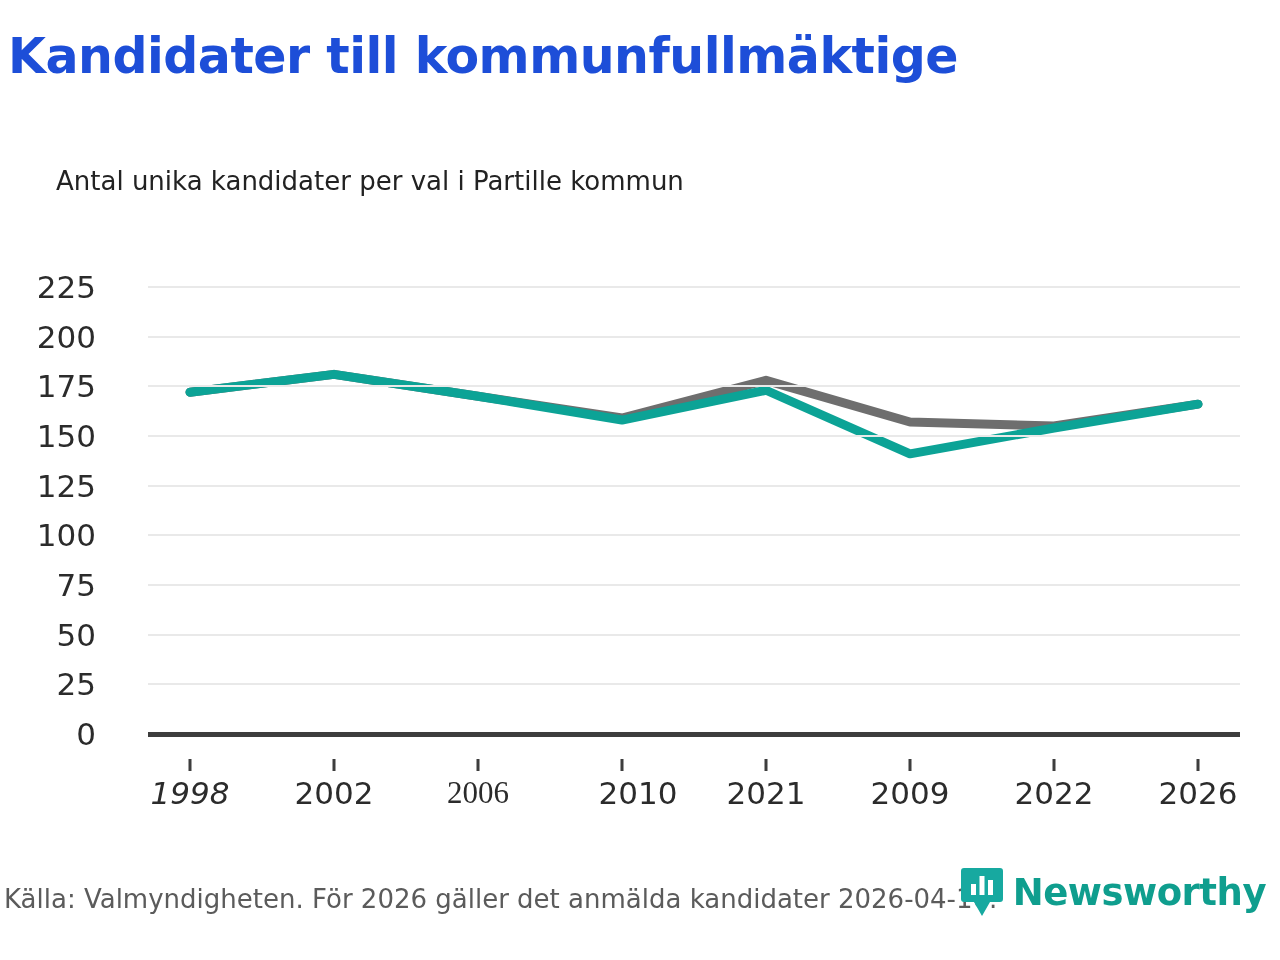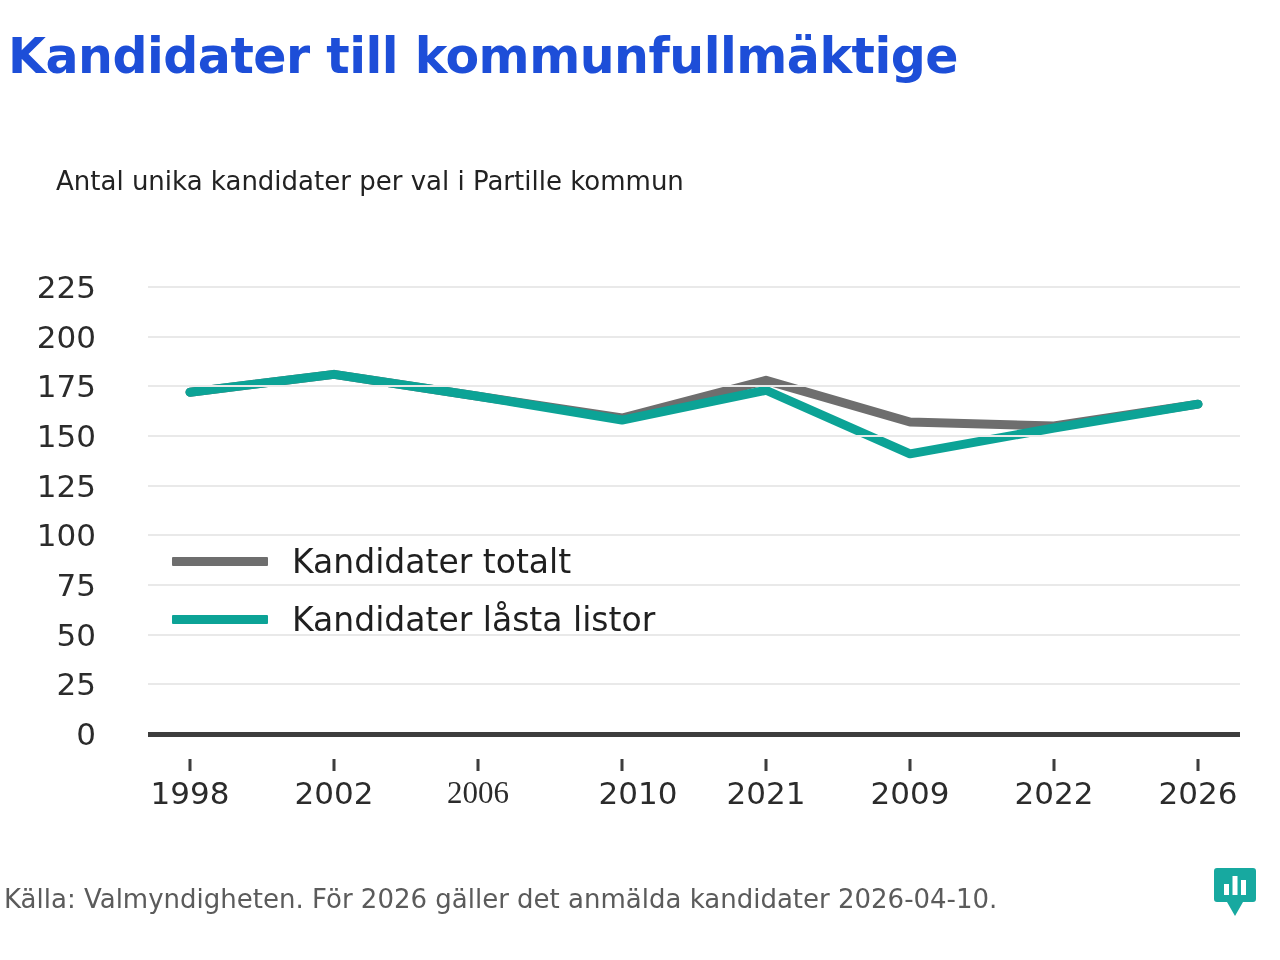--- a/index.html
+++ b/index.html
@@ -180,55 +180,46 @@
         <div class="ytick" style="top: 210.623px;">125</div>
         <div class="gridline" style="top: 159.948px;"></div>
         <div class="ytick" style="top: 160.948px;">150</div>
         <div class="gridline" style="top: 110.273px;"></div>
         <div class="ytick" style="top: 111.273px;">175</div>
         <div class="gridline" style="top: 60.5974px;"></div>
         <div class="ytick" style="top: 61.5974px;">200</div>
         <div class="gridline" style="top: 10.9221px;"></div>
         <div class="ytick" style="top: 11.9221px;">225</div>
         <div class="tickmark" style="left: 42px;"></div>
-        <div class="xtick" style="left: 42px;">1998</div>
+        <div class="xtick" style="left: 42px; font-style: italic;">1998</div>
         <div class="tickmark" style="left: 186px;"></div>
         <div class="xtick" style="left: 186px;">2002</div>
         <div class="tickmark" style="left: 330px;"></div>
         <div class="xtick" style="left: 330px; font-family: Liberation Serif, serif;">2006</div>
         <div class="tickmark" style="left: 474px;"></div>
         <div class="xtick" style="left: 474px; margin-left: 16px;">2010</div>
         <div class="tickmark" style="left: 618px;"></div>
         <div class="xtick" style="left: 618px;">2021</div>
         <div class="tickmark" style="left: 762px;"></div>
         <div class="xtick" style="left: 762px;">2009</div>
         <div class="tickmark" style="left: 906px;"></div>
         <div class="xtick" style="left: 906px;">2022</div>
         <div class="tickmark" style="left: 1050px;"></div>
         <div class="xtick" style="left: 1050px;">2026</div>
       </div>
 
-    <div class="legend">
-      <div class="legend-row">
-        <span class="legend-swatch" id="sw0" style="background: rgb(110, 110, 110);"></span>
-        <span class="legend-label">Kandidater totalt</span>
-      </div>
-      <div class="legend-row">
-        <span class="legend-swatch" id="sw1" style="background: rgb(12, 163, 150);"></span>
-        <span class="legend-label">Kandidater låsta listor</span>
-      </div>
-    </div>
   </div>
 
   <div class="source">Källa: Valmyndigheten. För 2026 gäller det anmälda kandidater 2026-04-10.</div>
 
   <div class="brand">
     <span class="brand-mark">
       <svg width="42" height="52" viewBox="0 0 42 52">
         <path d="M3 2 h36 a3 3 0 0 1 3 3 v28 a3 3 0 0 1 -3 3 h-10 l-8 14 l-8 -14 h-10 a3 3 0 0 1 -3 -3 v-28 a3 3 0 0 1 3 -3 z" fill="#17a9a0"></path>
         <rect x="10" y="18" width="5" height="11" fill="#ffffff"></rect>
         <rect x="18.5" y="10" width="5" height="19" fill="#ffffff"></rect>
         <rect x="27" y="14" width="5" height="15" fill="#ffffff"></rect>
       </svg>
     </span>
+    <span class="brand-name">Newsworthy</span>
   </div>
 
 </div>
 
 </body></html>

